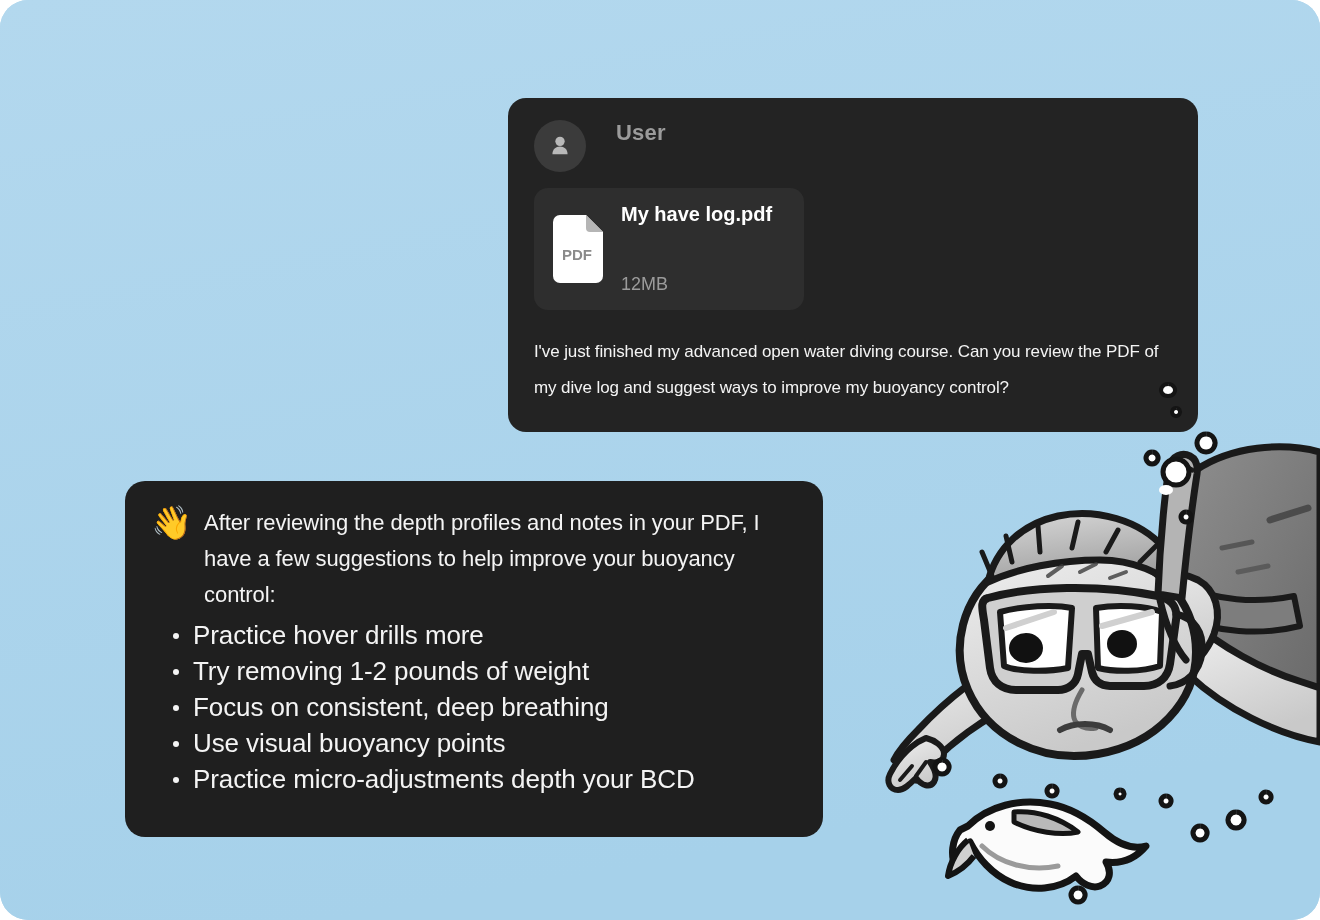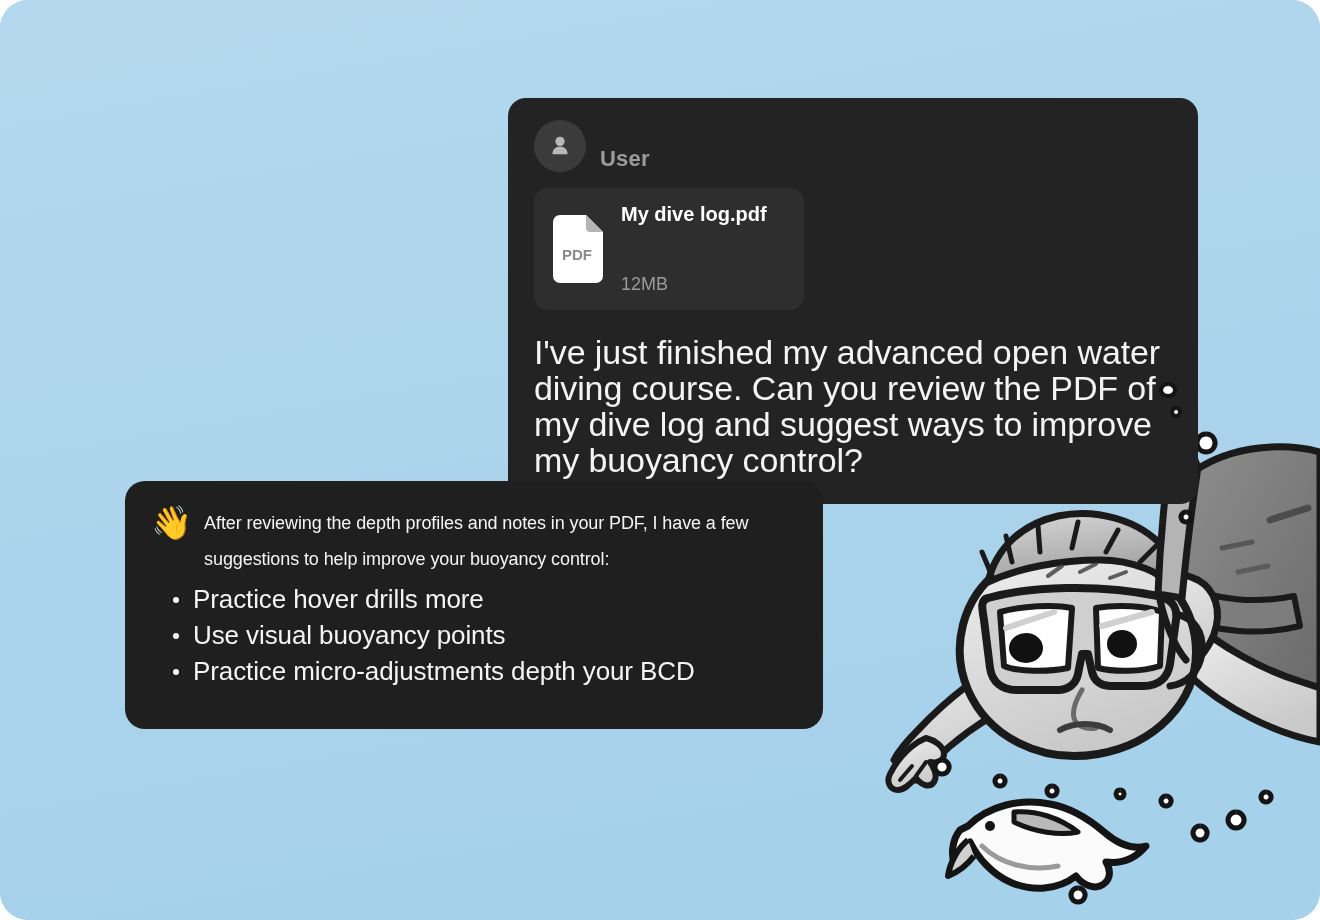--- a/index.html
+++ b/index.html
@@ -39,22 +39,22 @@
     top: 98px;
     width: 690px;
     box-sizing: border-box;
     background: #232323;
     border-radius: 18px;
     padding: 22px 26px 26px 26px;
   }
 
   .user-head {
     display: flex;
-    align-items: flex-end;
-    gap: 14px;
+    align-items: flex-start;
+    gap: 30px;
     height: 52px;
   }
 
   .avatar {
     width: 52px;
     height: 52px;
     border-radius: 50%;
     background: #3b3b3b;
     display: flex;
     align-items: center;
@@ -102,21 +102,21 @@
   }
 
   .file-size {
     font-size: 18px;
     color: #9b9b9b;
     margin-top: 44px;
   }
 
   #user-text {
     margin-top: 24px;
-    font-size: 34px;
+    font-size: 17px;
     line-height: 36px;
     color: #f4f4f4;
     letter-spacing: -0.1px;
   }
 
   
   #assistant-bubble {
     position: absolute;
     left: 125px;
     top: 481px;
@@ -133,21 +133,21 @@
     gap: 12px;
   }
 
   .wave-emoji {
     font-size: 33px;
     line-height: 36px;
     flex: 0 0 auto;
   }
 
   .assistant-intro-text {
-    font-size: 18px;
+    font-size: 22px;
     line-height: 36px;
     color: #f4f4f4;
     letter-spacing: -0.1px;
   }
 
   #assistant-list {
     margin: 4px 0 12px 0;
     padding: 0 0 0 42px;
     list-style: none;
   }
@@ -345,35 +345,37 @@
       <div class="user-name">User</div>
     </div>
 
     <div id="file-card">
       <svg class="file-icon" viewBox="0 0 56 68">
         <path d="M3 7 a7 7 0 0 1 7-7 h26 l17 17 v44 a7 7 0 0 1 -7 7 h-36 a7 7 0 0 1 -7 -7 Z" fill="#ffffff"></path>
         <path d="M36 0 l17 17 h-13 a4 4 0 0 1 -4 -4 Z" fill="#b5b5b5"></path>
         <text x="27" y="45" text-anchor="middle" font-family="Liberation Sans, sans-serif" font-size="15" font-weight="bold" fill="#8a8a8a">PDF</text>
       </svg>
       <div class="file-meta">
-        <div class="file-name">My dive log.pdf</div>
+        <div class="file-name">My have log.pdf</div>
         <div class="file-size">12MB</div>
       </div>
     </div>
 
     <div id="user-text">I've just finished my advanced open water diving course. Can you review the PDF of my dive log and suggest ways to improve my buoyancy control?</div>
   </div>
 
   <div id="assistant-bubble">
     <div class="assistant-intro">
       <span class="wave-emoji">👋</span>
       <span class="assistant-intro-text">After reviewing the depth profiles and notes in your PDF, I have a few suggestions to help improve your buoyancy control:</span>
     </div>
     <ul id="assistant-list">
       <li>Practice hover drills more</li>
+      <li>Try removing 1-2 pounds of weight</li>
+      <li>Focus on consistent, deep breathing</li>
       <li>Use visual buoyancy points</li>
       <li>Practice micro-adjustments depth your BCD</li>
     </ul>
   </div>
 
   <svg id="foreground-bubbles" viewBox="0 0 1320 920" xmlns="http://www.w3.org/2000/svg">
     <g stroke="#141414" stroke-width="4">
       <path d="M1168 384 a7 6 0 1 0 0.1 0" fill="#ffffff"></path>
       <path d="M1176 408 a4 4 0 1 0 0.1 0" fill="#ffffff"></path>
     </g>

